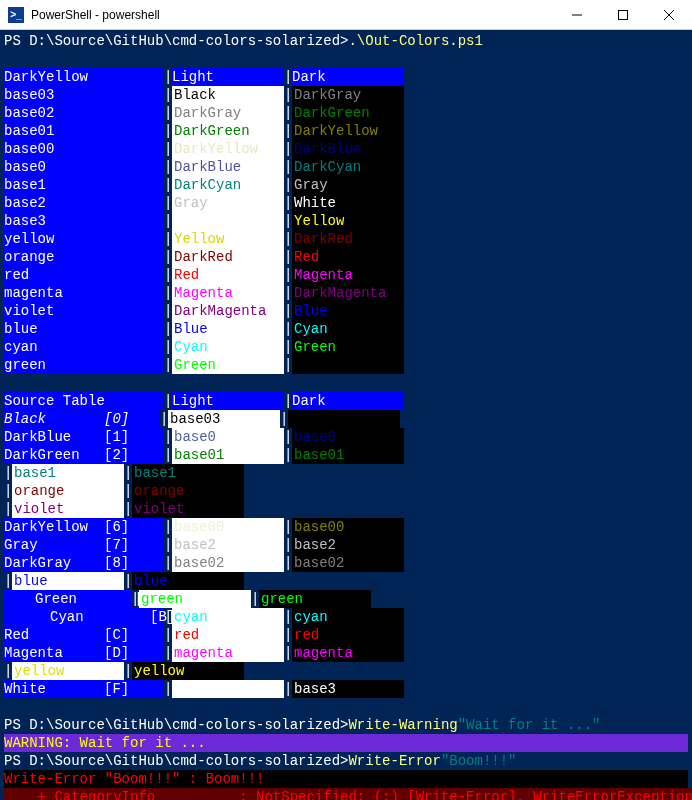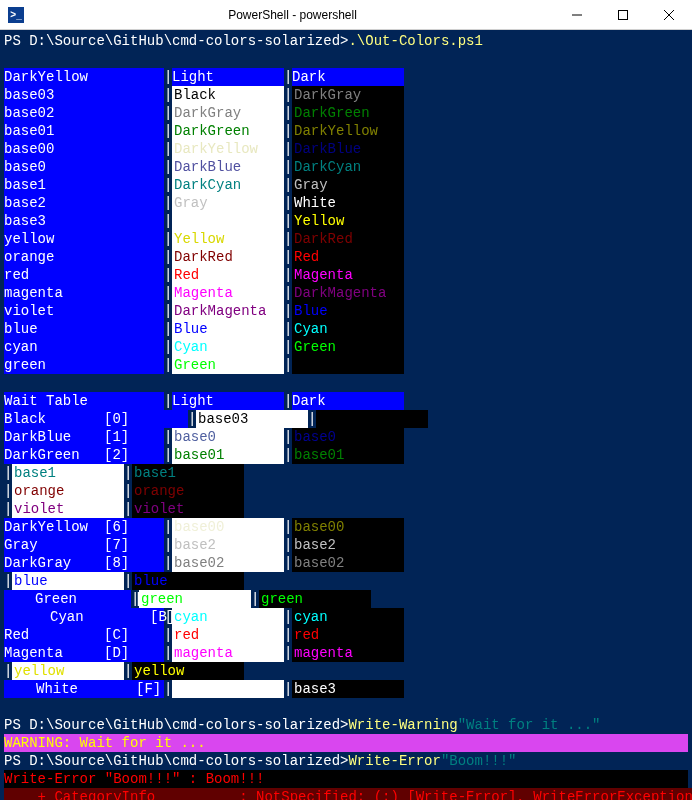--- a/index.html
+++ b/index.html
@@ -27,21 +27,21 @@
     width: 16px; height: 16px;
     background: #0b3e8f;
     margin-right: 7px;
     display: inline-flex;
     align-items: center;
     justify-content: center;
     color: #fff;
     font-size: 10px;
     font-weight: bold;
   }
-  .titlebar .title { flex: 1; text-align: center; }
+  .titlebar .title { flex: 1; }
   .winbtn {
     width: 46px; height: 30px;
     display: flex; align-items: center; justify-content: center;
     color: #000;
   }
   .winbtn svg { display:block; }
   .terminal {
     background: #012456;
     color: #eeedf0;
     height: 770px;
@@ -51,21 +51,21 @@
   .row { white-space: pre; display:flex; }
   .pipe  { width: 8px; color:#fff; }
   .lightPanel { background:#ffffff; padding:0 2px; display:inline-block; min-width: 110px;}
   .darkPanel  { background:#000000; padding:0 2px; display:inline-block; min-width: 110px;}
   .tblName { width:100px; display:inline-block;}
   .tblIdx  { width:36px; display:inline-block;}
   .hdrBlue { background:#0000ff; color:#fff; }
   .prompt { color:#ffffff; }
   .cmdYellow { color:#ffff80; }
   .strDkCyan { color:#008080; }
-  .warnLine { background:#d946ef; color:#ffff00;}
+  .warnLine { background:#6d28d9; color:#ffff00;}
   .errLine  { background:#000000; color:#ff0000;}
   .errLine .hl { background:#600000;}
 </style>
 </head>
 <body>
 
 <div class="titlebar">
   <span class="icon">&gt;_</span>
   <span class="title">PowerShell - powershell</span>
   <div class="winbtn">
@@ -106,37 +106,37 @@
       <div class="row"><span class="hdrBlue" style="width:160px;">magenta             </span><span class="pipe">|</span><span class="lightPanel" style="width:112px;color:#ff00ff">Magenta      </span><span class="pipe">|</span><span class="darkPanel" style="width:112px;color:#800080">DarkMagenta  </span></div>
       <div class="row"><span class="hdrBlue" style="width:160px;">violet              </span><span class="pipe">|</span><span class="lightPanel" style="width:112px;color:#800080">DarkMagenta  </span><span class="pipe">|</span><span class="darkPanel" style="width:112px;color:#0000ff">Blue         </span></div>
       <div class="row"><span class="hdrBlue" style="width:160px;">blue                </span><span class="pipe">|</span><span class="lightPanel" style="width:112px;color:#0000ff">Blue         </span><span class="pipe">|</span><span class="darkPanel" style="width:112px;color:#00ffff">Cyan         </span></div>
       <div class="row"><span class="hdrBlue" style="width:160px;">cyan                </span><span class="pipe">|</span><span class="lightPanel" style="width:112px;color:#00ffff">Cyan         </span><span class="pipe">|</span><span class="darkPanel" style="width:112px;color:#00ff00">Green        </span></div>
       <div class="row"><span class="hdrBlue" style="width:160px;">green               </span><span class="pipe">|</span><span class="lightPanel" style="width:112px;color:#00ff00">Green        </span><span class="pipe">|</span><span class="darkPanel" style="width:112px;color:#000000">             </span></div>
     </div>
 
   <div class="row">&nbsp;</div>
 
   <div id="table2">
-      <div class="row"><span class="hdrBlue" style="width:160px;">Wait Table         </span><span class="pipe">|</span><span class="hdrBlue" style="width:112px;">Light         </span><span class="pipe">|</span><span class="hdrBlue" style="width:112px;">Dark          </span></div>
-      <div class="row"><span class="hdrBlue" style="width:184px;"><span class="tblName">Black</span><span class="tblIdx">[0]</span> </span><span class="pipe">|</span><span class="lightPanel" style="width:112px;color:#000000">base03       </span><span class="pipe">|</span><span class="darkPanel" style="width:112px;color:#000000">             </span></div>
+      <div class="row"><span class="hdrBlue" style="width:160px;">Source Table         </span><span class="pipe">|</span><span class="hdrBlue" style="width:112px;">Light         </span><span class="pipe">|</span><span class="hdrBlue" style="width:112px;">Dark          </span></div>
+      <div class="row"><span class="hdrBlue" style="width:156px;font-style:italic;"><span class="tblName">Black</span><span class="tblIdx">[0]</span> </span><span class="pipe">|</span><span class="lightPanel" style="width:112px;color:#000000">base03       </span><span class="pipe">|</span><span class="darkPanel" style="width:112px;color:#000000">             </span></div>
       <div class="row"><span class="hdrBlue" style="width:160px;"><span class="tblName">DarkBlue</span><span class="tblIdx">[1]</span> </span><span class="pipe">|</span><span class="lightPanel" style="width:112px;color:#5060a0">base0        </span><span class="pipe">|</span><span class="darkPanel" style="width:112px;color:#000090">base0        </span></div>
       <div class="row"><span class="hdrBlue" style="width:160px;"><span class="tblName">DarkGreen</span><span class="tblIdx">[2]</span> </span><span class="pipe">|</span><span class="lightPanel" style="width:112px;color:#008000">base01       </span><span class="pipe">|</span><span class="darkPanel" style="width:112px;color:#008000">base01       </span></div>
       <div class="row"><span class="pipe">|</span><span class="lightPanel" style="width:112px;color:#008080">base1        </span><span class="pipe">|</span><span class="darkPanel" style="width:112px;color:#008080">base1        </span></div>
       <div class="row"><span class="pipe">|</span><span class="lightPanel" style="width:112px;color:#800000">orange       </span><span class="pipe">|</span><span class="darkPanel" style="width:112px;color:#800000">orange       </span></div>
       <div class="row"><span class="pipe">|</span><span class="lightPanel" style="width:112px;color:#800080">violet       </span><span class="pipe">|</span><span class="darkPanel" style="width:112px;color:#800080">violet       </span></div>
       <div class="row"><span class="hdrBlue" style="width:160px;"><span class="tblName">DarkYellow</span><span class="tblIdx">[6]</span> </span><span class="pipe">|</span><span class="lightPanel" style="width:112px;color:#f0f0d8">base00       </span><span class="pipe">|</span><span class="darkPanel" style="width:112px;color:#808000">base00       </span></div>
       <div class="row"><span class="hdrBlue" style="width:160px;"><span class="tblName">Gray</span><span class="tblIdx">[7]</span> </span><span class="pipe">|</span><span class="lightPanel" style="width:112px;color:#c0c0c0">base2        </span><span class="pipe">|</span><span class="darkPanel" style="width:112px;color:#c0c0c0">base2        </span></div>
       <div class="row"><span class="hdrBlue" style="width:160px;"><span class="tblName">DarkGray</span><span class="tblIdx">[8]</span> </span><span class="pipe">|</span><span class="lightPanel" style="width:112px;color:#808080">base02       </span><span class="pipe">|</span><span class="darkPanel" style="width:112px;color:#808080">base02       </span></div>
       <div class="row"><span class="pipe">|</span><span class="lightPanel" style="width:112px;color:#0000ff">blue         </span><span class="pipe">|</span><span class="darkPanel" style="width:112px;color:#0000ff">blue         </span></div>
       <div class="row"><span class="hdrBlue" style="width:127px;padding-left:31px;"><span class="tblName">Green</span><span class="tblIdx">[A]</span> </span><span class="pipe">|</span><span class="lightPanel" style="width:112px;color:#00ff00">green        </span><span class="pipe">|</span><span class="darkPanel" style="width:112px;color:#00ff00">green        </span></div>
       <div class="row"><span class="hdrBlue" style="width:160px;padding-left:46px;"><span class="tblName">Cyan</span><span class="tblIdx">[B]</span> </span><span class="pipe">|</span><span class="lightPanel" style="width:112px;color:#00ffff">cyan         </span><span class="pipe">|</span><span class="darkPanel" style="width:112px;color:#00ffff">cyan         </span></div>
       <div class="row"><span class="hdrBlue" style="width:160px;"><span class="tblName">Red</span><span class="tblIdx">[C]</span> </span><span class="pipe">|</span><span class="lightPanel" style="width:112px;color:#ff0000">red          </span><span class="pipe">|</span><span class="darkPanel" style="width:112px;color:#ff0000">red          </span></div>
       <div class="row"><span class="hdrBlue" style="width:160px;"><span class="tblName">Magenta</span><span class="tblIdx">[D]</span> </span><span class="pipe">|</span><span class="lightPanel" style="width:112px;color:#ff00ff">magenta      </span><span class="pipe">|</span><span class="darkPanel" style="width:112px;color:#ff00ff">magenta      </span></div>
       <div class="row"><span class="pipe">|</span><span class="lightPanel" style="width:112px;color:#e0e000">yellow       </span><span class="pipe">|</span><span class="darkPanel" style="width:112px;color:#ffff00">yellow       </span></div>
-      <div class="row"><span class="hdrBlue" style="width:160px;padding-left:32px;"><span class="tblName">White</span><span class="tblIdx">[F]</span> </span><span class="pipe">|</span><span class="lightPanel" style="width:112px;color:#ffffff">             </span><span class="pipe">|</span><span class="darkPanel" style="width:112px;color:#ffffff">base3        </span></div>
+      <div class="row"><span class="hdrBlue" style="width:160px;"><span class="tblName">White</span><span class="tblIdx">[F]</span> </span><span class="pipe">|</span><span class="lightPanel" style="width:112px;color:#ffffff">             </span><span class="pipe">|</span><span class="darkPanel" style="width:112px;color:#ffffff">base3        </span></div>
     </div>
 
   <div class="row">&nbsp;</div>
   <div class="row"><span class="prompt">PS D:\Source\GitHub\cmd-colors-solarized&gt;</span> <span class="cmdYellow">Write-Warning</span> <span class="strDkCyan">"Wait for it ..."</span></div>
   <div class="row warnLine">WARNING: Wait for it ...</div>
   <div class="row"><span class="prompt">PS D:\Source\GitHub\cmd-colors-solarized&gt;</span> <span class="cmdYellow">Write-Error</span> <span class="strDkCyan">"Boom!!!"</span></div>
   <div class="row errLine">Write-Error "Boom!!!" : Boom!!!</div>
   <div class="row errLine"><span class="hl">    + CategoryInfo          : NotSpecified: (:) [Write-Error], WriteErrorException</span></div>
 
 </div>

